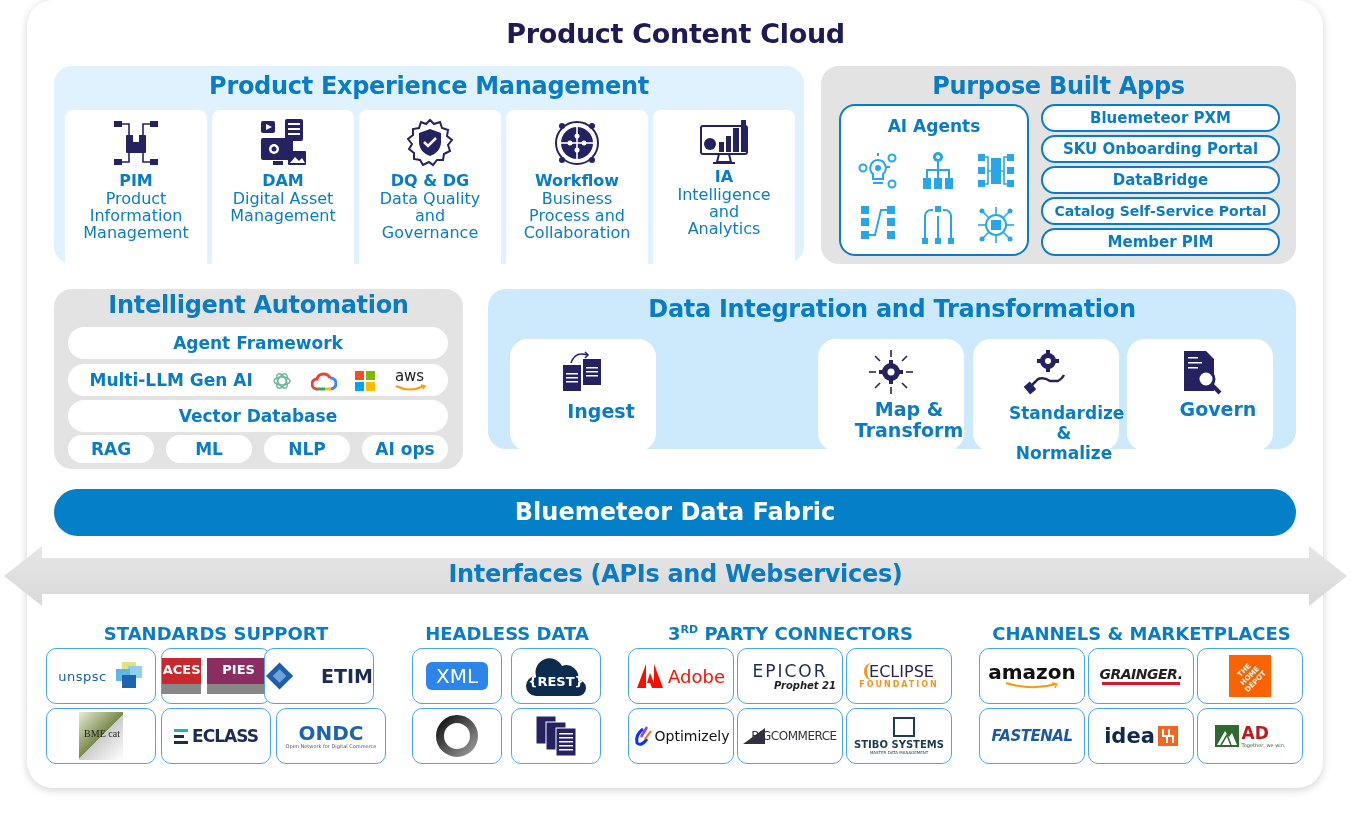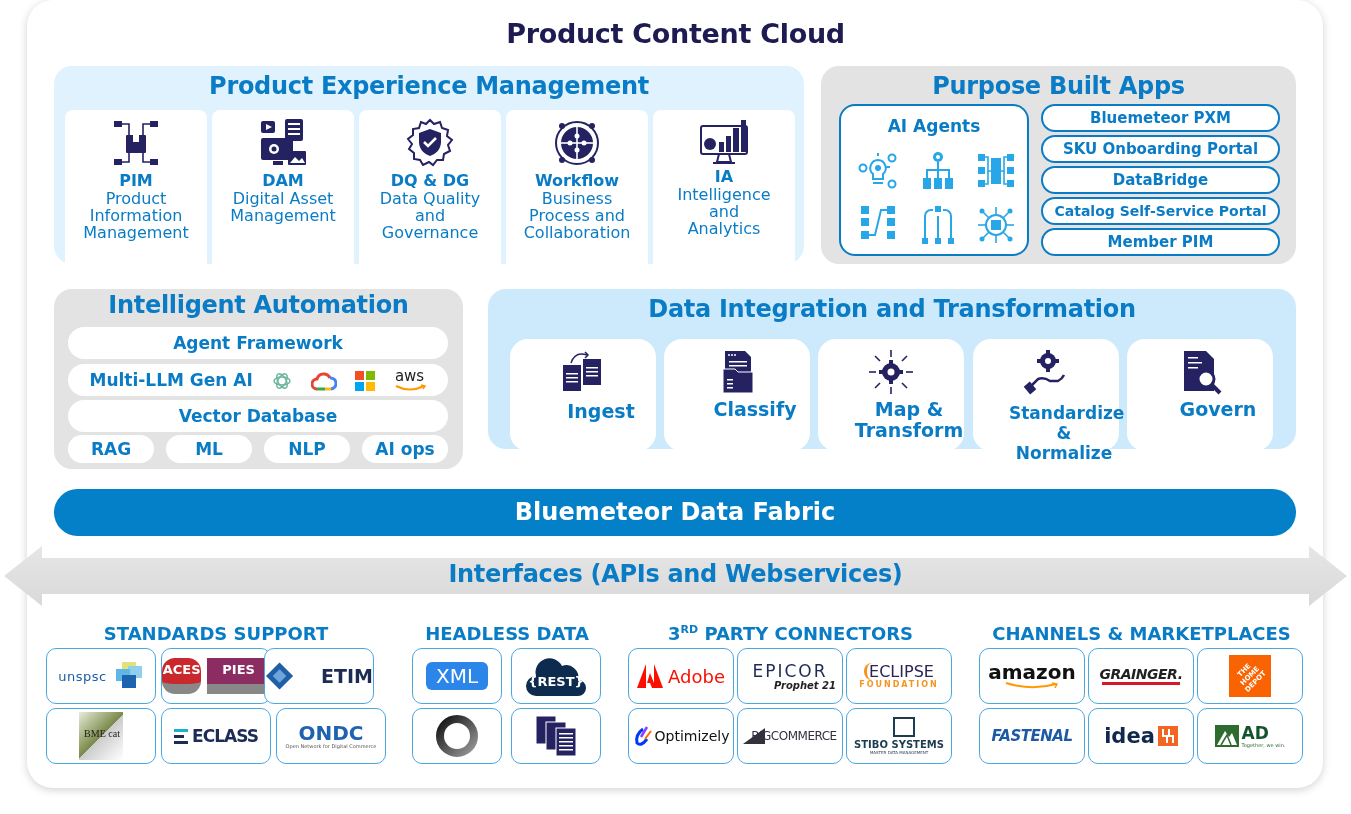--- a/index.html
+++ b/index.html
@@ -372,41 +372,20 @@
           <rect x="27" y="26" width="12" height="1.5"></rect>
         </g>
       <path d="M12 14 Q16 2 28 6" stroke="#252262" stroke-width="1.5" fill="none"></path>
         <path d="M26 3 L29 6 L26 9" stroke="#252262" stroke-width="1.5" fill="none"></path>
     </svg>
     <div class="lbl">
         <div>Ingest</div>
       </div>
   </div>
 
-  <div class="dit-card" style="left:176px;">
-    <svg class="icon" viewBox="0 0 48 46">
-      <path d="M12 2 H32 L38 8 V44 H12Z" fill="#252262"></path>
-      <g fill="#fff">
-          <circle cx="16" cy="6" r="1"></circle>
-          <circle cx="19" cy="6" r="1"></circle>
-          <circle cx="22" cy="6" r="1"></circle>
-          <rect x="16" y="12" width="18" height="1.5"></rect>
-          <rect x="16" y="16" width="18" height="1.5"></rect>
-        </g>
-      <path d="M10 20 H22 L25 23 H40 V44 H10Z" fill="#252262" stroke="#fff" stroke-width="1"></path>
-      <g fill="#fff">
-          <rect x="14" y="30" width="6" height="1.5"></rect>
-          <rect x="14" y="34" width="6" height="1.5"></rect>
-          <rect x="14" y="38" width="6" height="1.5"></rect>
-        </g>
-    </svg>
-    <div class="lbl" style="top:60px;">
-        <div>Classify</div>
-      </div>
-  </div>
 
   <div class="dit-card" style="left:330px;">
     <svg class="icon" viewBox="0 0 48 46">
       <circle cx="24" cy="23" r="9" fill="#252262"></circle>
       <g fill="#252262">
           <rect x="22" y="11" width="4" height="4"></rect>
           <rect x="22" y="31" width="4" height="4"></rect>
           <rect x="12" y="21" width="4" height="4"></rect>
           <rect x="32" y="21" width="4" height="4"></rect>
         </g>
@@ -481,21 +460,21 @@
 <div class="logo-tile" style="left:46px;top:648px;">
   <span style="color:#1a5fa8;font-size:13px;letter-spacing:0.5px;">unspsc</span>
   <svg width="34" height="30" viewBox="0 0 34 30" style="margin-left:3px;">
     <rect x="12" y="1" width="14" height="10" fill="#e2e27a"></rect>
       <rect x="18" y="5" width="14" height="12" fill="#8fd0ec"></rect>
       <rect x="6" y="8" width="14" height="12" fill="#5fb7e5"></rect>
       <rect x="12" y="14" width="14" height="13" fill="#1c64b0"></rect>
   </svg>
 </div>
 <div class="logo-tile" style="left:161px;top:648px;gap:6px;">
-  <div style="width:40px;height:36px;background:#c9282d;color:#fff;font-weight:bold;font-size:13px;text-align:center;line-height:24px;border-bottom:10px solid #888;border-radius:13px;">
+  <div style="width:40px;height:36px;background:#c9282d;color:#fff;font-weight:bold;font-size:13px;text-align:center;line-height:24px;border-bottom:10px solid #888;">
     <span>ACES</span>
   </div>
   <div style="width:64px;height:36px;background:#8b2c62;color:#fff;font-weight:bold;font-size:13px;text-align:center;line-height:24px;border-bottom:10px solid #888;">
     <span>PIES</span>
   </div>
 </div>
 <div class="logo-tile" style="left:264px;top:648px;gap:24px;">
   <svg width="30" height="30" viewBox="0 0 30 30">
       <polygon points="15,1 29,15 15,29 1,15" fill="#1e5fa8"></polygon>
       <polygon points="15,8 22,15 15,22 8,15" fill="#6da5d8"></polygon>
@@ -628,16 +607,16 @@
       <path d="M5 3 V10 H9 V17 M11 3 V10 H15 V17" stroke="#fff" stroke-width="2" fill="none"></path>
     </svg>
 </div>
 <div class="logo-tile md" style="left:1197px;top:708px;">
   <svg width="24" height="22" viewBox="0 0 24 22">
       <rect width="24" height="22" fill="#2e6b2f"></rect>
       <path d="M2 20 L10 6 L14 12 L17 8 L22 20Z" fill="#fff"></path>
       <path d="M6 20 L12 10 L16 20" stroke="#2e6b2f" stroke-width="1.5" fill="none"></path>
     </svg>
   <div style="display:flex;flex-direction:column;margin-left:3px;">
-    <span style="color:#14532d;font-weight:bold;font-size:17px;line-height:17px;">AD</span>
+    <span style="color:#b91c1c;font-weight:bold;font-size:17px;line-height:17px;">AD</span>
     <span style="color:#2e6b2f;font-size:5px;">Together, we win.</span>
   </div>
 </div>
 
 </body></html>

